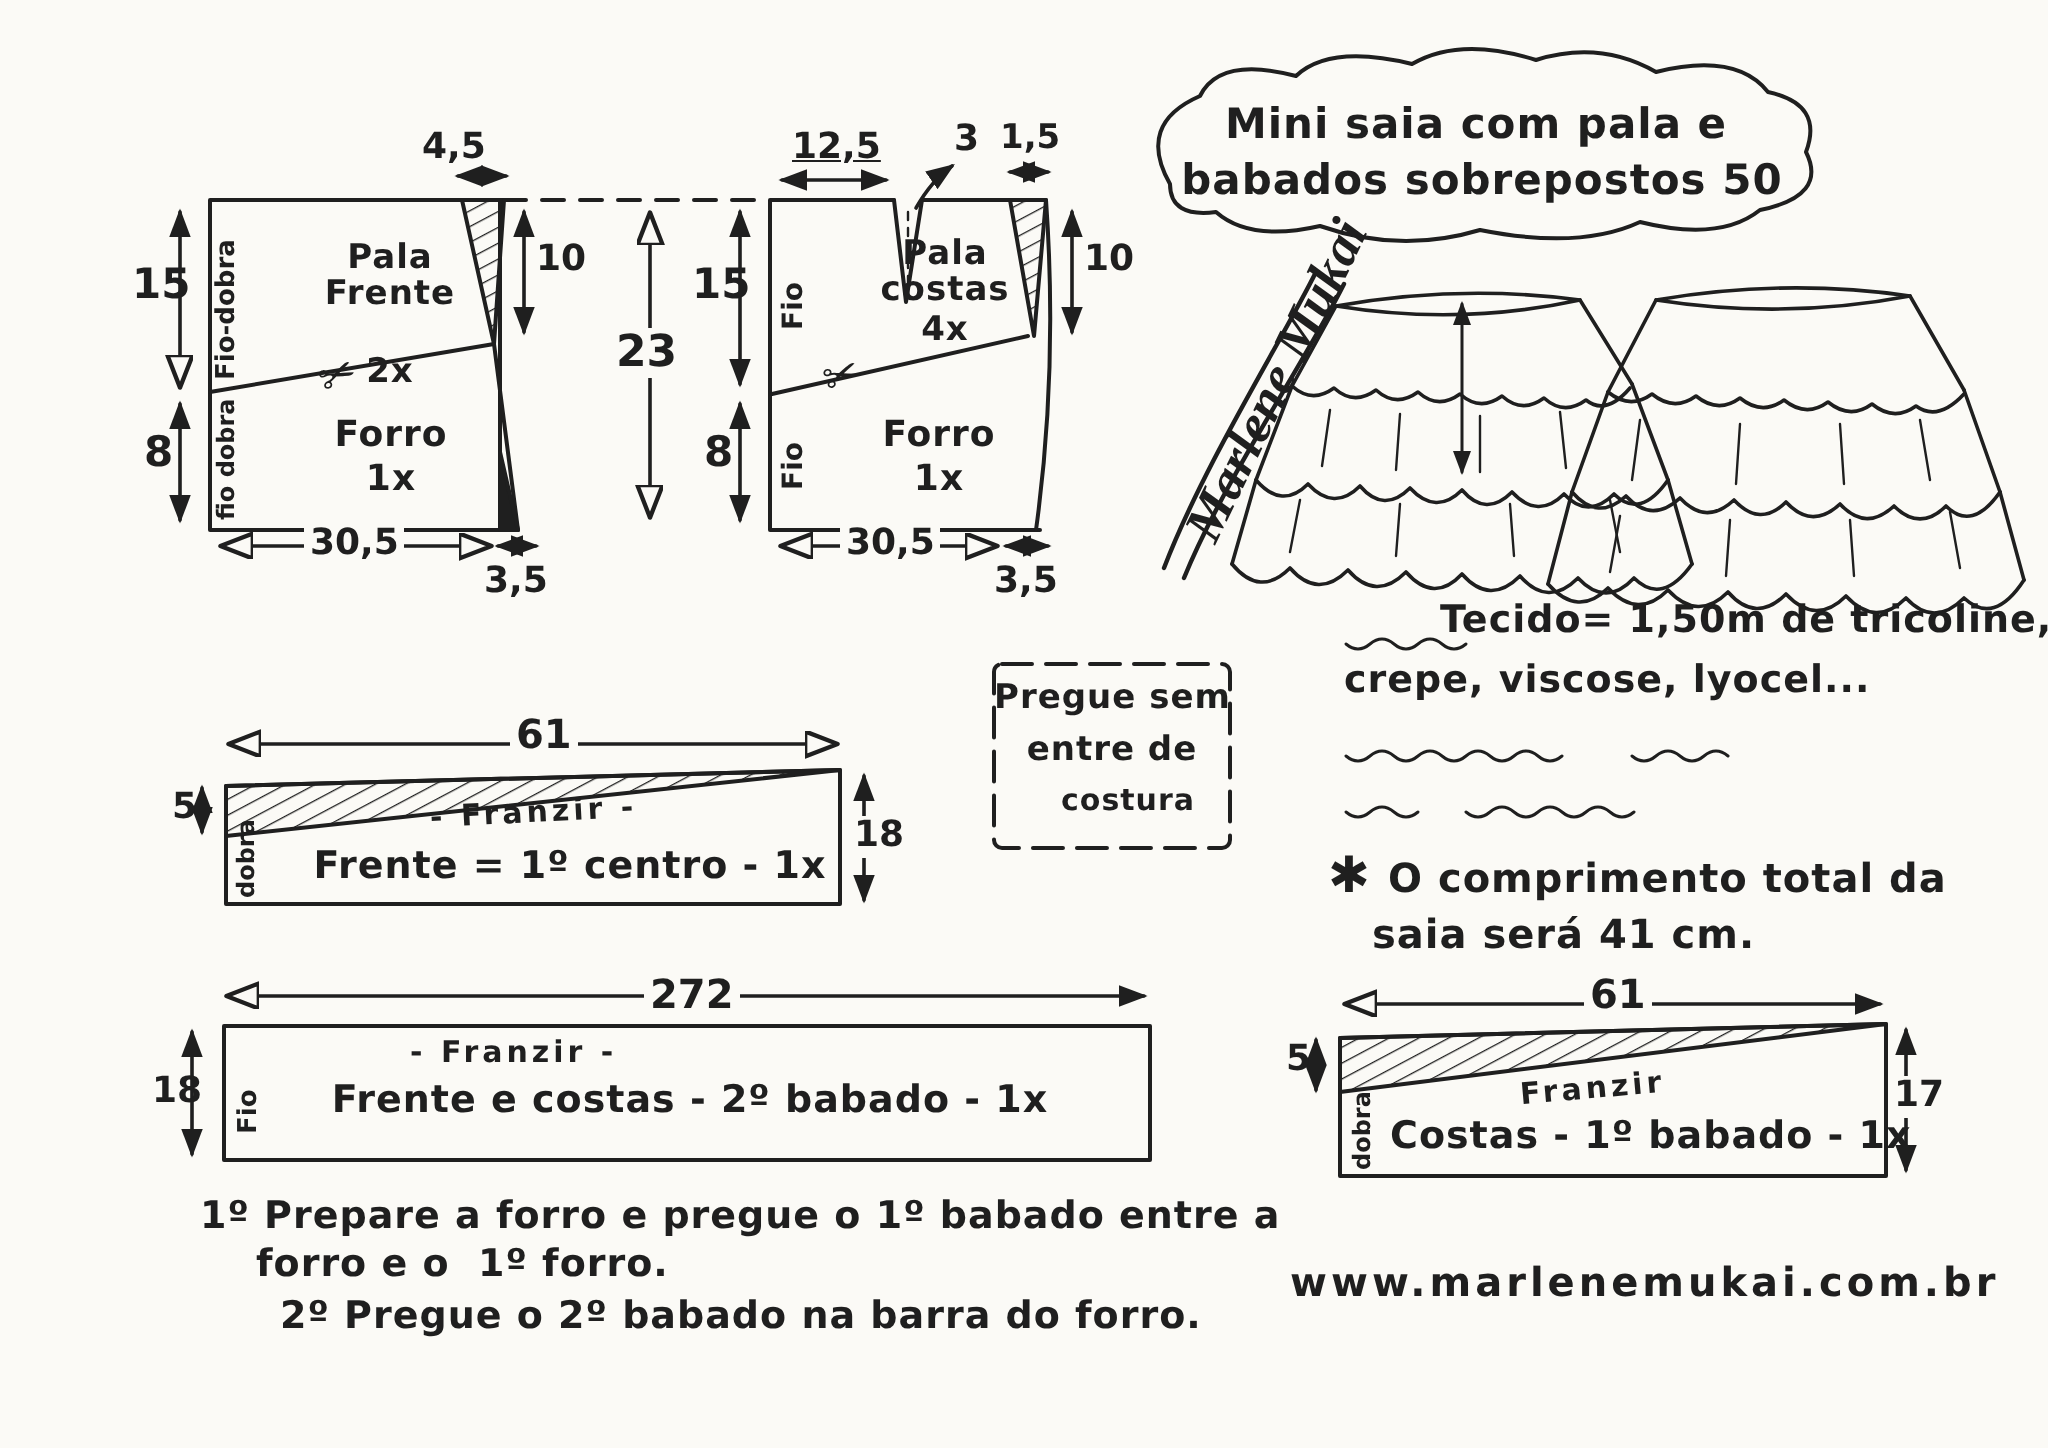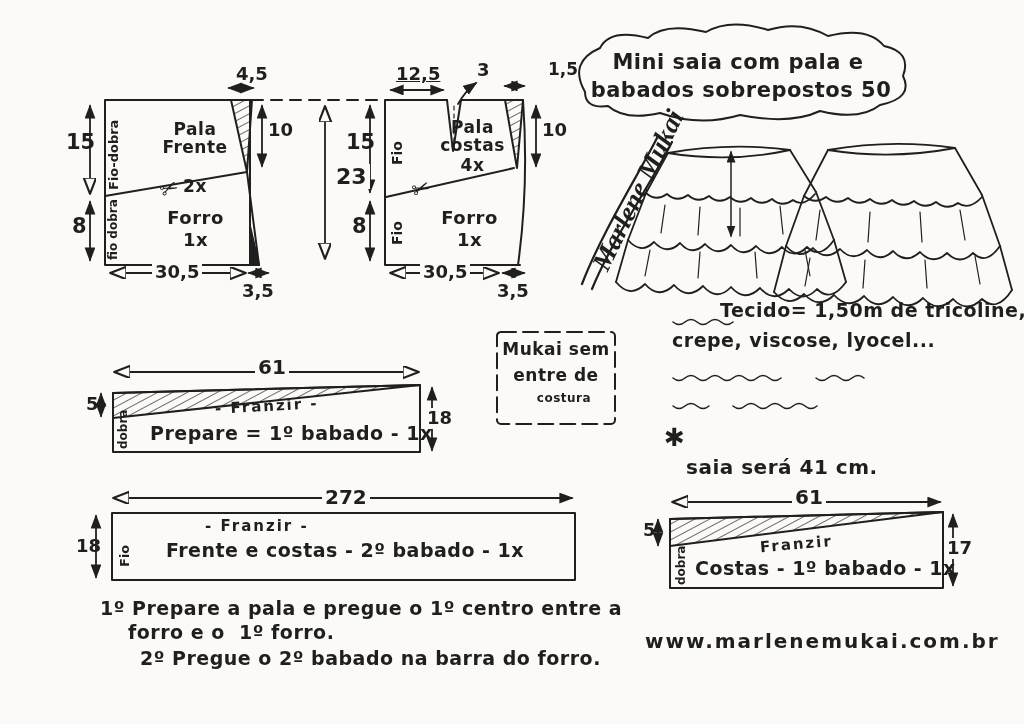--- a/index.html
+++ b/index.html
@@ -147,77 +147,78 @@
   <span class="lbl hand ctr" style="left:586px; top:78px; width:310px; font-size:21px;">babados sobrepostos 50</span>
 
   <span class="lbl sig" style="left:586px; top:262px; font-size:27px; transform:rotate(-64deg); transform-origin:0 0;">Marlene Mukai</span>
 
   <span class="lbl hand ctr" style="left:150px; top:120px; width:90px; font-size:17px;">Pala</span>
   <span class="lbl hand ctr" style="left:150px; top:138px; width:90px; font-size:17px;">Frente</span>
   <span class="lbl hand ctr" style="left:150px; top:157px; width:90px; font-size:17px;margin-top:20px;">2x</span>
   <span class="lbl hand ctr" style="left:148px; top:208px; width:95px; font-size:18px;">Forro</span>
   <span class="lbl hand ctr" style="left:148px; top:230px; width:95px; font-size:18px;">1x</span>
   <span class="lbl" style="left:160px; top:176px; font-size:22px; transform:rotate(-25deg);">✂</span>
-  <span class="lbl num" style="left:236px; top:64px; font-size:18px;">4,5</span>
+  <span class="lbl num" style="left:211px; top:64px; font-size:18px;">4,5</span>
   <span class="lbl num" style="left:66px; top:130px; font-size:21px;">15</span>
   <span class="lbl num" style="left:72px; top:214px; font-size:21px;">8</span>
   <span class="lbl num" style="left:268px; top:120px; font-size:18px;">10</span>
   <span class="lbl num bg" style="left:152px; top:262px; font-size:18px;">30,5</span>
   <span class="lbl num" style="left:242px; top:281px; font-size:18px;">3,5</span>
   <span class="lbl rot" style="left:107px; top:190px; font-size:13px; font-weight:600;">Fio-dobra</span>
   <span class="lbl rot" style="left:107px; top:260px; font-size:12px; font-weight:600;">fio dobra</span>
 
-  <span class="lbl num bg" style="left:305px; top:164px; font-size:22px;margin-left:28px;">23</span>
+  <span class="lbl num bg" style="left:305px; top:164px; font-size:22px;">23</span>
 
   <span class="lbl hand ctr" style="left:425px; top:118px; width:95px; font-size:17px;">Pala</span>
   <span class="lbl hand ctr" style="left:425px; top:136px; width:95px; font-size:17px;">costas</span>
   <span class="lbl hand ctr" style="left:425px; top:156px; width:95px; font-size:17px;">4x</span>
   <span class="lbl hand ctr" style="left:422px; top:208px; width:95px; font-size:18px;">Forro</span>
   <span class="lbl hand ctr" style="left:422px; top:230px; width:95px; font-size:18px;">1x</span>
   <span class="lbl" style="left:412px; top:176px; font-size:22px; transform:rotate(-20deg);">✂</span>
   <span class="lbl num" style="left:396px; top:64px; font-size:18px;text-decoration:underline;">12,5</span>
   <span class="lbl num" style="left:477px; top:60px; font-size:18px;">3</span>
-  <span class="lbl num" style="left:500px; top:60px; font-size:17px;margin-left:48px;">1,5</span>
+  <span class="lbl num" style="left:500px; top:60px; font-size:17px;">1,5</span>
   <span class="lbl num" style="left:542px; top:120px; font-size:18px;">10</span>
   <span class="lbl num" style="left:346px; top:130px; font-size:21px;">15</span>
   <span class="lbl num" style="left:352px; top:214px; font-size:21px;">8</span>
   <span class="lbl num bg" style="left:420px; top:262px; font-size:18px;">30,5</span>
   <span class="lbl num" style="left:497px; top:281px; font-size:18px;">3,5</span>
   <span class="lbl rot" style="left:389px; top:165px; font-size:14px; font-weight:600;">Fio</span>
   <span class="lbl rot" style="left:389px; top:245px; font-size:14px; font-weight:600;">Fio</span>
 
-  <span class="lbl hand ctr" style="left:497px; top:340px; width:118px; font-size:17px;">Mukai sem</span>
+  <span class="lbl hand ctr" style="left:497px; top:340px; width:118px; font-size:17px;">Pregue sem</span>
   <span class="lbl hand ctr" style="left:497px; top:366px; width:118px; font-size:17px;">entre de</span>
-  <span class="lbl hand ctr" style="left:497px; top:392px; width:134px; font-size:12px;">costura</span>
+  <span class="lbl hand ctr" style="left:497px; top:392px; width:134px; font-size:15px;">costura</span>
 
   <span class="lbl hand" style="left:672px; top:300px; font-size:19px;margin-left:48px;">Tecido= 1,50m de tricoline,</span>
   <span class="lbl hand" style="left:672px; top:330px; font-size:19px;">crepe, viscose, lyocel...</span>
 
   <span class="lbl" style="left:664px; top:424px; font-size:25px; font-weight:700;">✱</span>
+  <span class="lbl hand" style="left:694px; top:428px; font-size:20px;">O comprimento total da</span>
   <span class="lbl hand" style="left:686px; top:456px; font-size:20px;">saia será 41 cm.</span>
 
   <span class="lbl num bg" style="left:255px; top:356px; font-size:20px;">61</span>
   <span class="lbl num" style="left:86px; top:394px; font-size:18px;">5</span>
   <span class="lbl num bg" style="left:424px; top:408px; font-size:18px;">18</span>
   <span class="lbl hand" style="left:215px; top:398px; font-size:15px; letter-spacing:2px; transform:rotate(-3deg);">- Franzir -</span>
-  <span class="lbl hand ctr" style="left:150px; top:423px; width:270px; font-size:19px;">Prepare = 1º babado - 1x</span>
+  <span class="lbl hand ctr" style="left:150px; top:423px; width:270px; font-size:19px;">Frente = 1º centro - 1x</span>
   <span class="lbl rot" style="left:117px; top:449px; font-size:12px; font-weight:600;">dobra</span>
 
   <span class="lbl num bg" style="left:322px; top:486px; font-size:20px;">272</span>
   <span class="lbl num" style="left:76px; top:536px; font-size:18px;">18</span>
   <span class="lbl hand" style="left:205px; top:518px; font-size:15px; letter-spacing:2px;">- Franzir -</span>
   <span class="lbl hand ctr" style="left:150px; top:540px; width:390px; font-size:19px;">Frente e costas - 2º babado - 1x</span>
   <span class="lbl rot" style="left:118px; top:567px; font-size:13px; font-weight:600;">Fio</span>
 
   <span class="lbl num bg" style="left:792px; top:486px; font-size:20px;">61</span>
   <span class="lbl num" style="left:643px; top:520px; font-size:18px;">5</span>
   <span class="lbl num bg" style="left:944px; top:538px; font-size:18px;">17</span>
   <span class="lbl hand" style="left:760px; top:536px; font-size:15px; letter-spacing:2px; transform:rotate(-5deg);">Franzir</span>
   <span class="lbl hand ctr" style="left:695px; top:558px; width:245px; font-size:19px;">Costas - 1º babado - 1x</span>
   <span class="lbl rot" style="left:675px; top:585px; font-size:12px; font-weight:600;">dobra</span>
 
-  <span class="lbl hand" style="left:100px; top:598px; font-size:19px;">1º Prepare a pala e pregue o 1º centro entre a</span>
+  <span class="lbl hand" style="left:100px; top:598px; font-size:19px;">1º Prepare a forro e pregue o 1º babado entre a</span>
   <span class="lbl hand" style="left:128px; top:622px; font-size:19px;">forro e o  1º forro.</span>
   <span class="lbl hand" style="left:100px; top:648px; font-size:19px;margin-left:40px;">2º Pregue o 2º babado na barra do forro.</span>
 
   <span class="lbl hand" style="left:645px; top:630px; font-size:20px; letter-spacing:2px;">www.marlenemukai.com.br</span>
 
 </div>
 
 </body></html>

